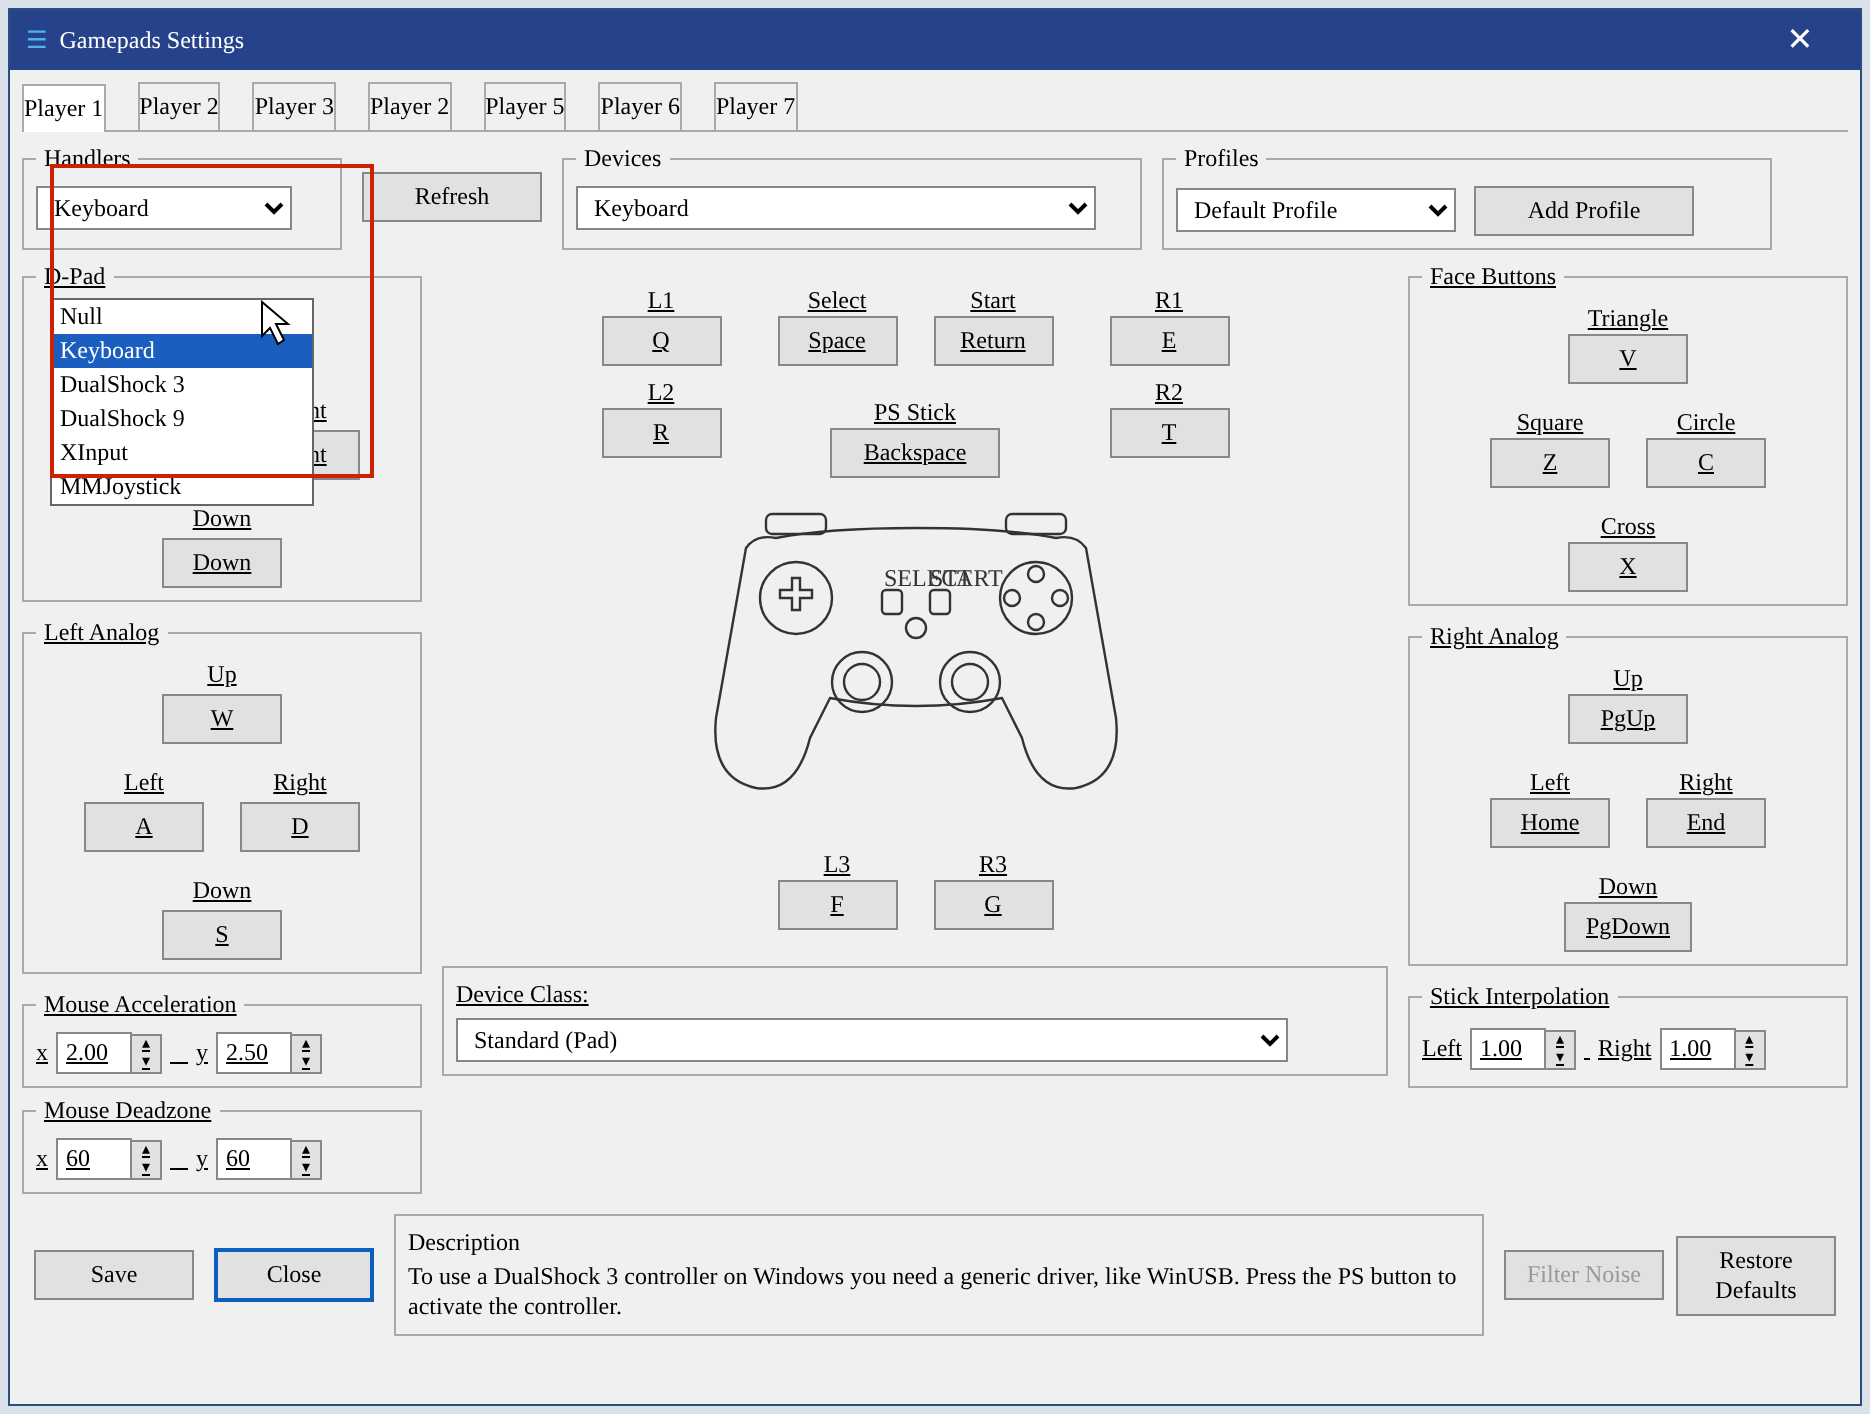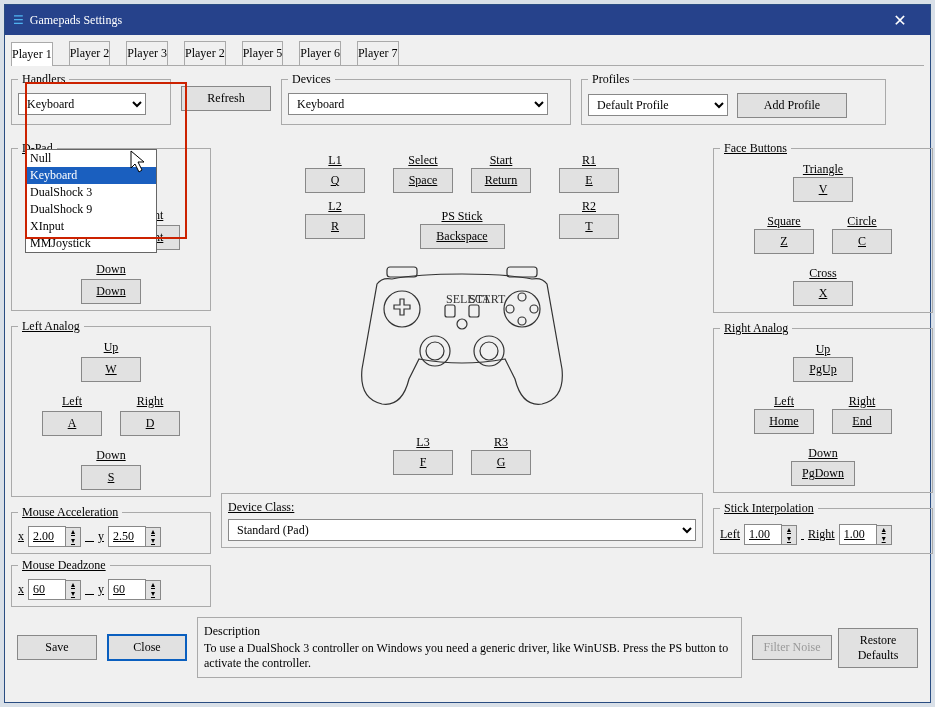--- a/index.html
+++ b/index.html
@@ -5,40 +5,40 @@
   * { box-sizing: border-box; font-family: "SimSun", "MS Song", serif; font-size: 12px; }
   body { margin: 0; background:#d9e0e8; padding:4px;}
   .window { width:927px; height:699px; border:1px solid #2a4d82; background:#f0f0f0; display:flex; flex-direction:column; position:relative;}
   .titlebar { height:30px; background:#26428b; color:#fff; display:flex; align-items:center; padding:0 8px;}
   .titlebar .ico{margin-right:6px;color:#4fb2f0;}
   .titlebar .close{margin-left:auto;width:44px;height:30px;display:flex;align-items:center;justify-content:center;cursor:pointer;}
   .body{flex:1;padding:6px 6px; position:relative;}
   .tabs{display:flex;gap:0;border-bottom:1px solid #aaa;margin-bottom:6px;}
   .tab{padding:4px 0;border:1px solid #aaa;border-bottom:none;background:#f0f0f0;cursor:pointer;margin-right:16px;}
   .tab.active{background:#fff;position:relative;top:1px;}
-  .row1{display:flex;gap:10px;margin-bottom:16px;}
+  .row1{display:flex;gap:10px;margin-bottom:6px;}
   fieldset{border:1px solid #aaa;padding:6px;margin:0;}
   legend{padding:0 4px;}
   .btn{background:#e1e1e1;border:1px solid #888;padding:4px 10px;cursor:pointer;min-width:60px;text-align:center;display:inline-block;}
   select,input[type=text]{border:1px solid #888;padding:2px 4px;background:#fff;}
   .handlers{width:160px;}
   .handlers select{width:128px;}
   .devices{flex:0 0 290px;}
   .devices select{width:260px;}
   .profiles{flex:0 0 305px;}
   .profiles select{width:140px;margin-right:6px;}
   .grid{display:grid;grid-template-columns:200px 1fr 220px;gap:10px;text-decoration:underline;}
   .dgroup{border:1px solid #aaa;padding:6px;margin-bottom:8px;}
   .dgroup .lbl{font-size:12px;margin-bottom:2px;}
   .cen{display:flex;flex-direction:column;align-items:center;}
   .kv{display:flex;flex-direction:column;align-items:center;margin:12px 4px;}
   .krow{display:flex;justify-content:center;gap:10px;}
   .controller{margin-top:8px;}
   .devclass{border:1px solid #aaa;padding:6px;margin-top:6px;}
-  .devclass select{width:468px;}
+  .devclass select{width:416px;}
   .spin{display:inline-flex;align-items:center;}
   .spin input{width:38px;text-align:left;}
   .spin .sbtn{display:flex;flex-direction:column;border:1px solid #888;margin-left:-1px;}
   .spin .sbtn span{width:14px;height:9px;font-size:8px;line-height:8px;text-align:center;background:#e1e1e1;cursor:pointer;}
   .desc{border:1px solid #aaa;padding:6px;flex:1;margin-left:10px;}
   .footer{display:flex;align-items:center;padding:6px;}
   .footer .btn{width:80px;}
   .footer .close-btn{border:2px solid #0a5fbf;margin-left:10px;}
   .footer .btn.disabled{color:#999;}
   .highlight-box{position:absolute;border:2px solid #c20;z-index:30;left:20px;top:47px;width:162px;height:157px;pointer-events:none;}

